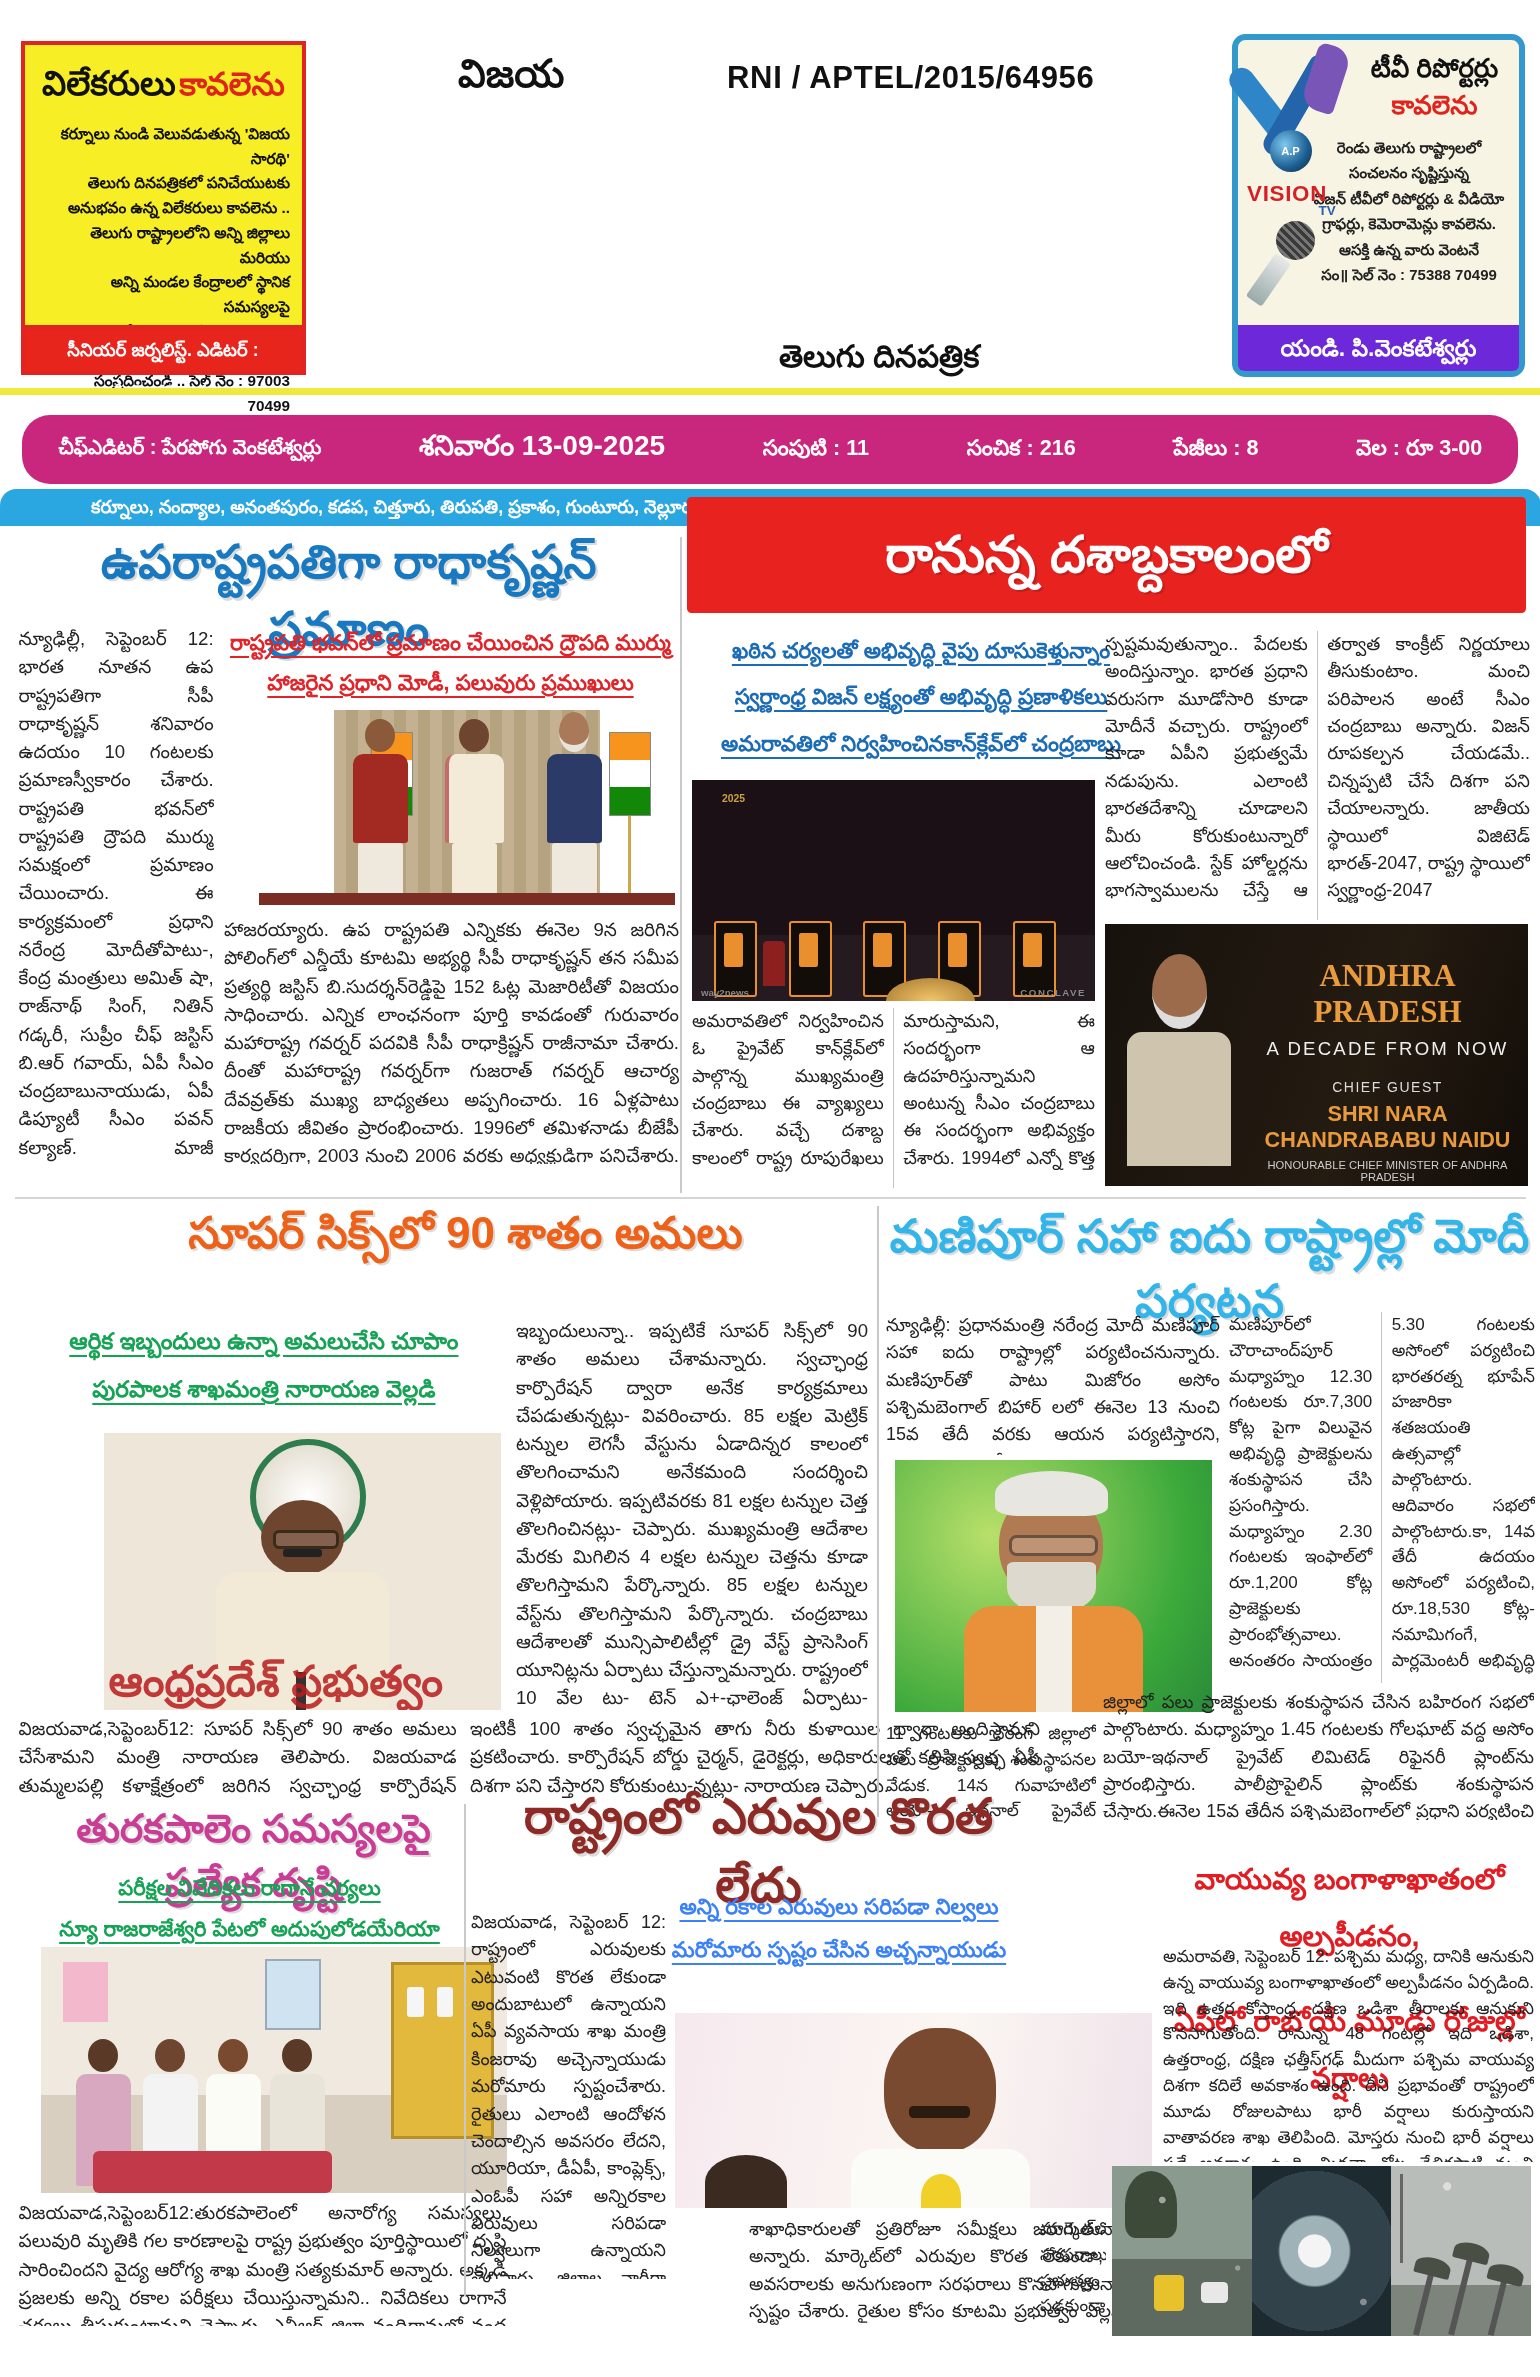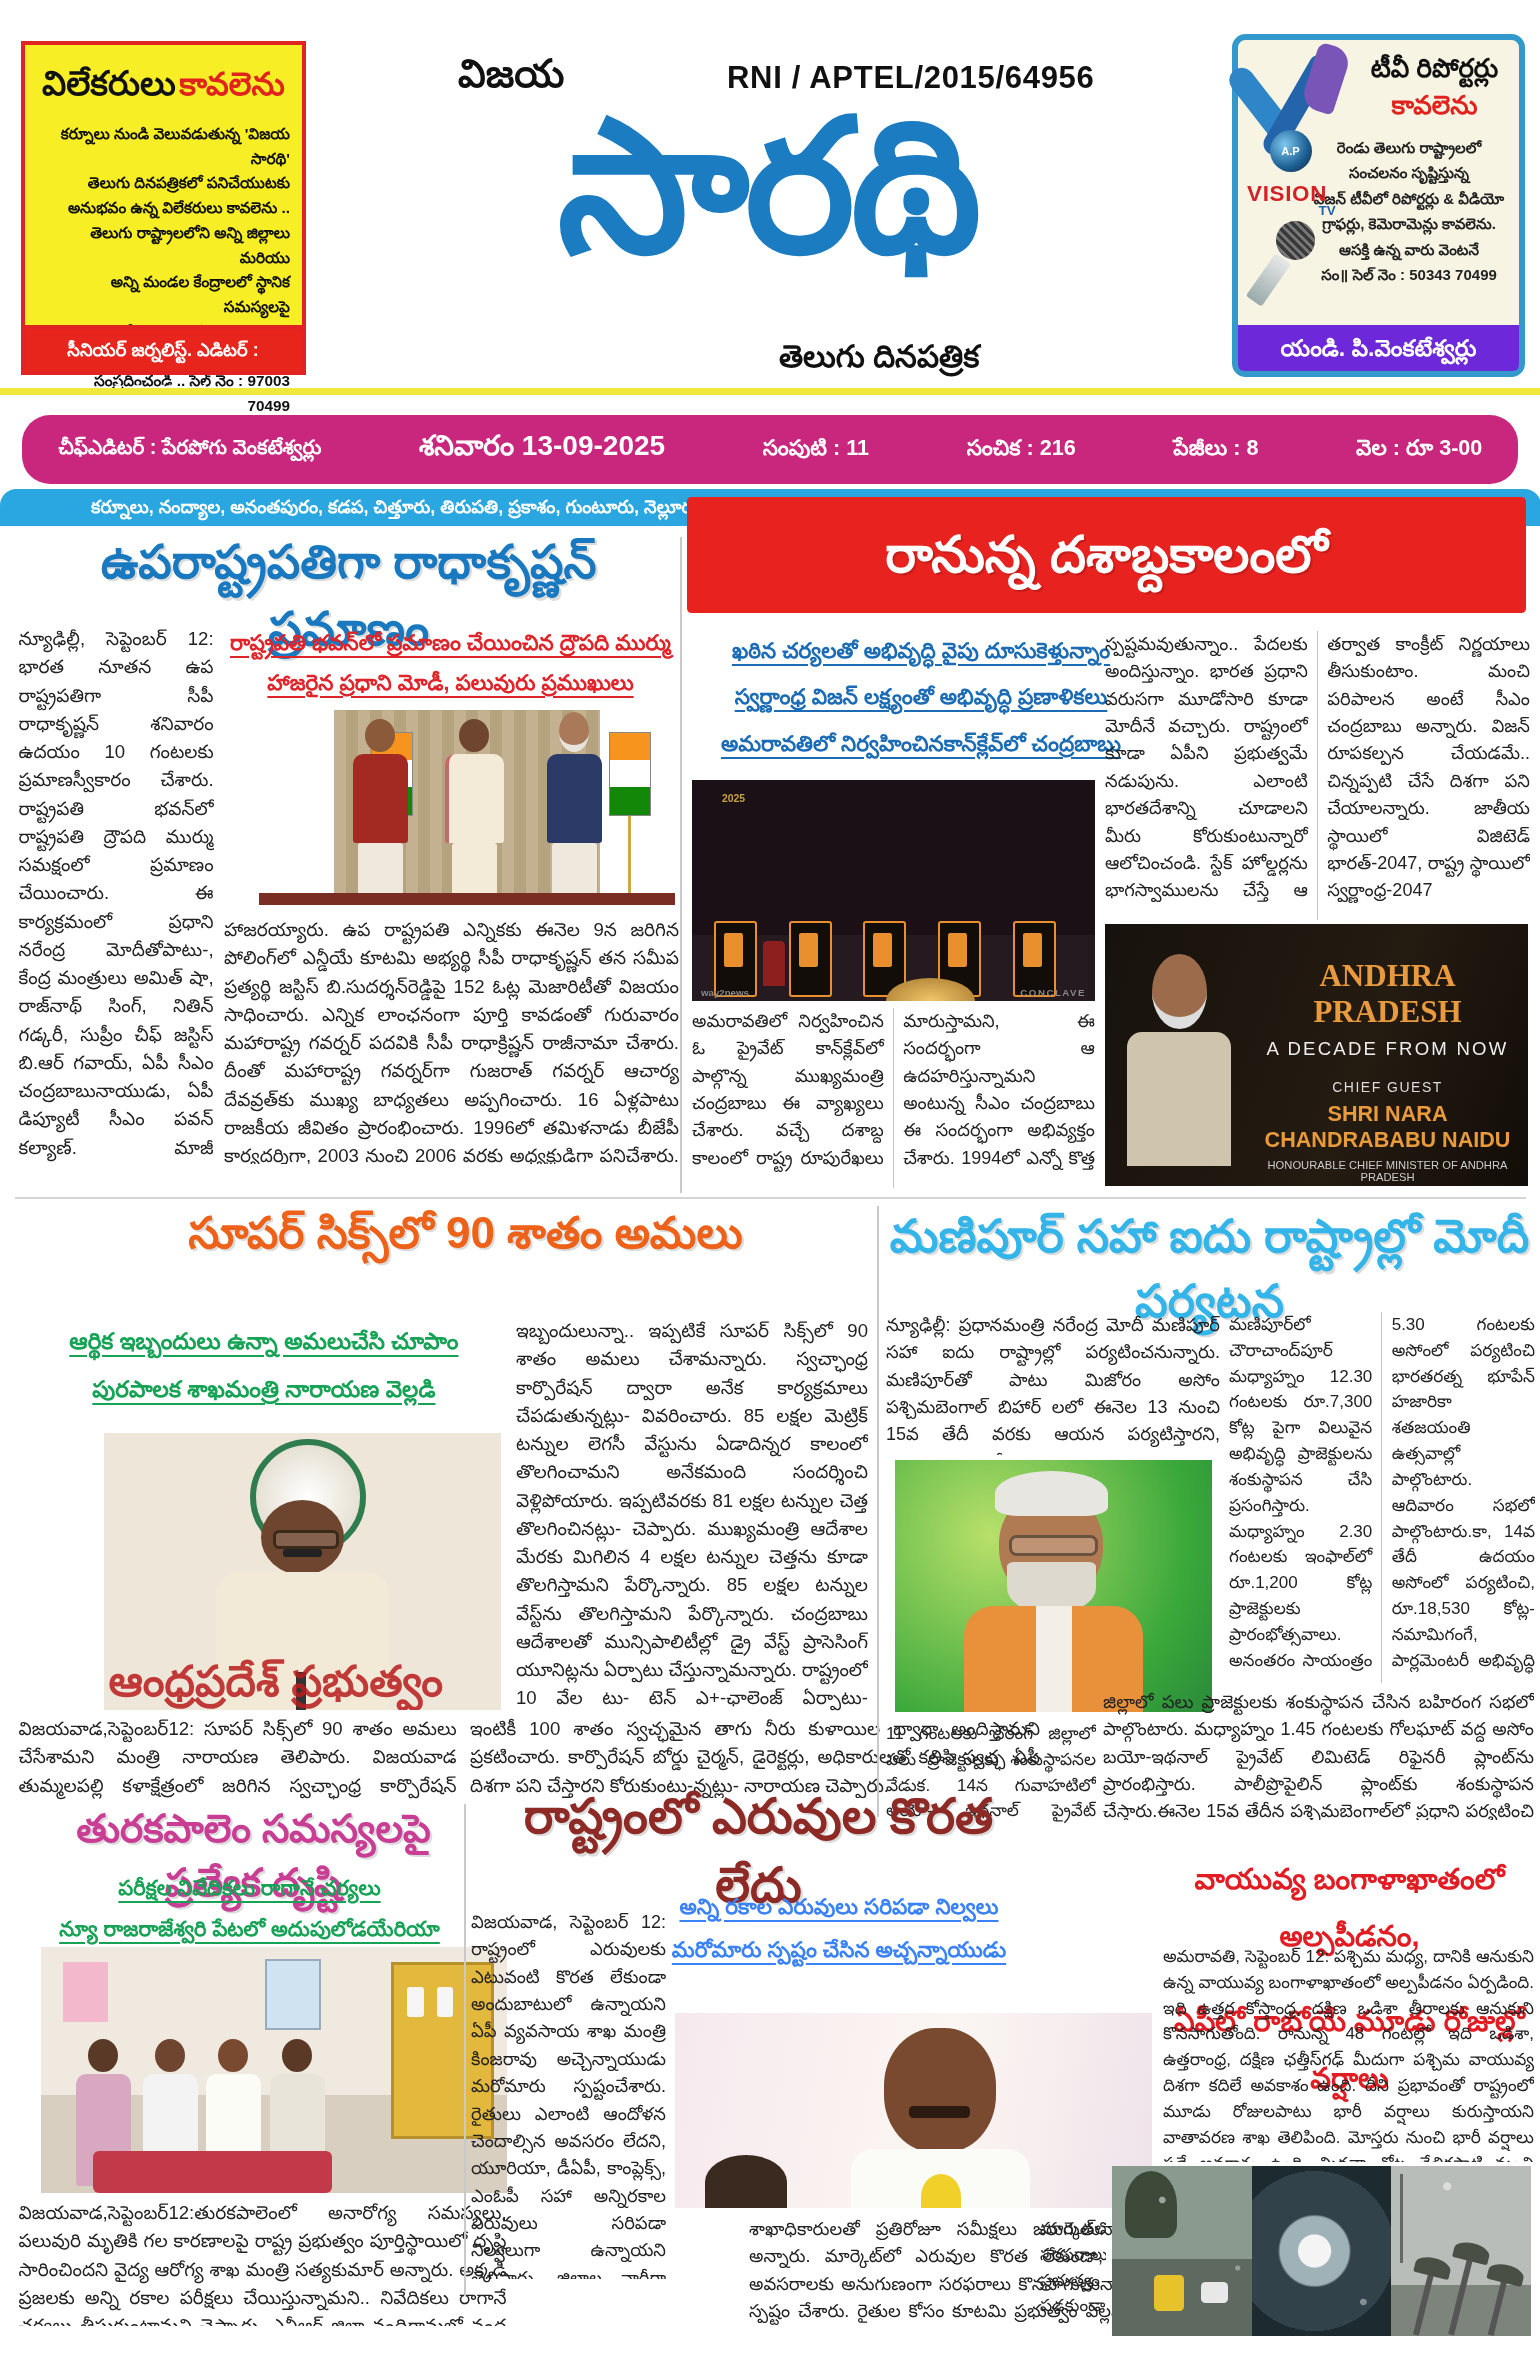--- a/index.html
+++ b/index.html
@@ -47,21 +47,20 @@
           <div>పోరాడేందుకు ఆసక్తి ఉన్న రిపోర్టర్లు వెంటనే</div>
           <div>సంప్రదించండి .. సెల్ నెం : 97003 70499</div>
         </div>
     </div>
     <div class="ab" style="left:-4.5px;bottom:-4.5px;width:277px;height:42px;background:#e8251d;color:#fff;font-size:18px;font-weight:bold;text-align:center;line-height:42px;border:4.5px solid #e02421;">సీనియర్ జర్నలిస్ట్. ఎడిటర్ : పి.వెంకటేశ్వర్లు</div>
   </div>
 
   <div class="ab" style="left:406px;top:30px;width:723px;height:350px;">
     <div class="ab" style="left:52px;top:22.4px;font-size:39px;font-weight:900;color:#111;">విజయ</div>
     <div class="ab" style="left:321px;top:30px;font-size:31px;font-weight:900;color:#111;letter-spacing:0.7px;">RNI / APTEL/2015/64956</div>
-    <div class="ab" style="left:0;top:41px;width:723px;text-align:center;font-size:186px;font-weight:900;color:#1b7cc2;line-height:1.25;letter-spacing:-4.5px;overflow:hidden;height:268px;">సారథి</div>
     <div class="ab" style="left:373px;top:309px;font-size:31px;font-weight:900;color:#111;">తెలుగు దినపత్రిక</div>
   </div>
 
   <div class="ab rad" style="left:1232px;top:34px;width:281px;height:331px;">
     <div class="ab" style="left:4.5px;top:7.5px;width:112px;height:246px;">
       <div class="ab" style="left:6px;top:13.4px;width:25px;height:89px;background:#2e86c8;border-radius:13.4px;transform:rotate(-38deg);"></div>
       <div class="ab" style="left:43px;top:1.5px;width:22.4px;height:112px;background:#2464ab;border-radius:12px;transform:rotate(30deg);"></div>
       <div class="ab" style="left:66px;top:-3px;width:34px;height:67px;background:#7a55b8;border-radius:9px 18px 6px 18px;transform:rotate(18deg);"></div>
       <div class="ab" style="left:27px;top:82px;width:42px;height:42px;border-radius:50%;background:radial-gradient(circle at 35% 35%,#7ec8f0,#1b5e92 60%,#123);color:#fff;font-size:11.2px;font-weight:bold;text-align:center;line-height:42px;">A.P</div>
       <div class="ab" style="left:4.5px;top:133px;font-size:22.4px;font-weight:900;color:#d42027;letter-spacing:0.7px;">VISION</div>
@@ -73,21 +72,21 @@
       <div style="font-size:26px;font-weight:900;color:#111;">టీవీ రిపోర్టర్లు</div>
       <div style="font-size:26px;font-weight:900;color:#e0241d;">కావలెను</div>
     </div>
     <div style="margin:7.5px 6px 0 67px;font-size:15px;font-weight:bold;color:#222;line-height:1.7;text-align:center;">
       <div>
           <div>రెండు తెలుగు రాష్ట్రాలలో</div>
           <div>సంచలనం సృష్టిస్తున్న</div>
           <div>విజన్ టీవీలో రిపోర్టర్లు &amp; వీడియో</div>
           <div>గ్రాఫర్లు, కెమెరామెన్లు కావలెను.</div>
           <div>ఆసక్తి ఉన్న వారు వెంటనే</div>
-          <div>సం॥ సెల్ నెం : 50343 70499</div>
+          <div>సం॥ సెల్ నెం : 75388 70499</div>
         </div>
     </div>
     <div class="ab" style="left:0;bottom:0;width:100%;height:46px;background:#6d28d9;color:#fff;font-size:23px;font-weight:900;text-align:center;line-height:46px;border-radius:0 0 6px 6px;">యండి. పి.వెంకటేశ్వర్లు</div>
   </div>
 
   <div class="ab" style="left:0;top:388px;width:1541px;height:6.7px;background:#f0e93c;"></div>
 
   <div class="ab" style="left:22.4px;top:415px;width:1496px;height:69px;background:#c9267e;border-radius:28px;display:flex;align-items:center;justify-content:space-between;padding:0 36px;box-sizing:border-box;color:#fff;">
     <span style="font-size:20px;font-weight:bold;">చీఫ్ఎడిటర్ : పేరపోగు వెంకటేశ్వర్లు</span>
     <span style="font-size:28px;font-weight:900;">శనివారం 13-09-2025</span>

